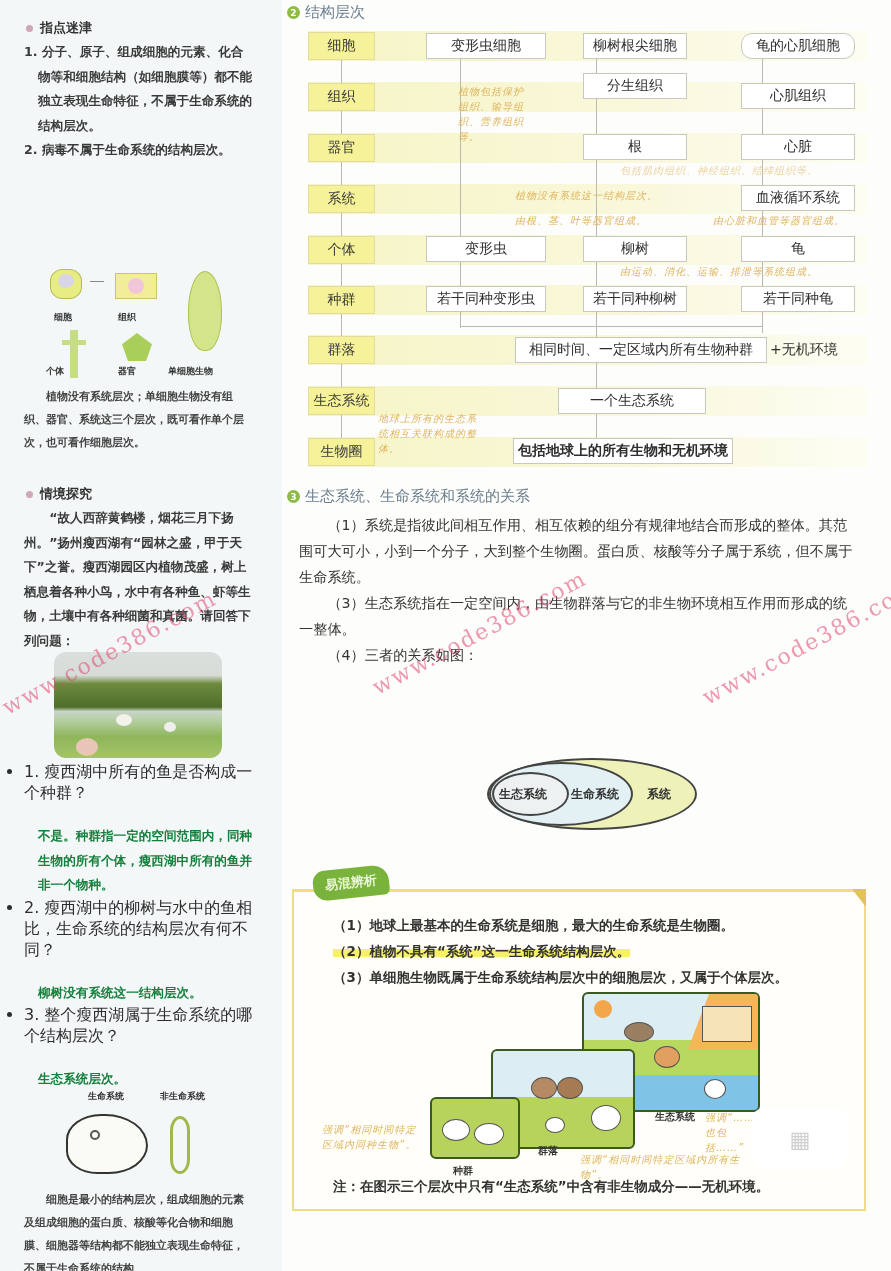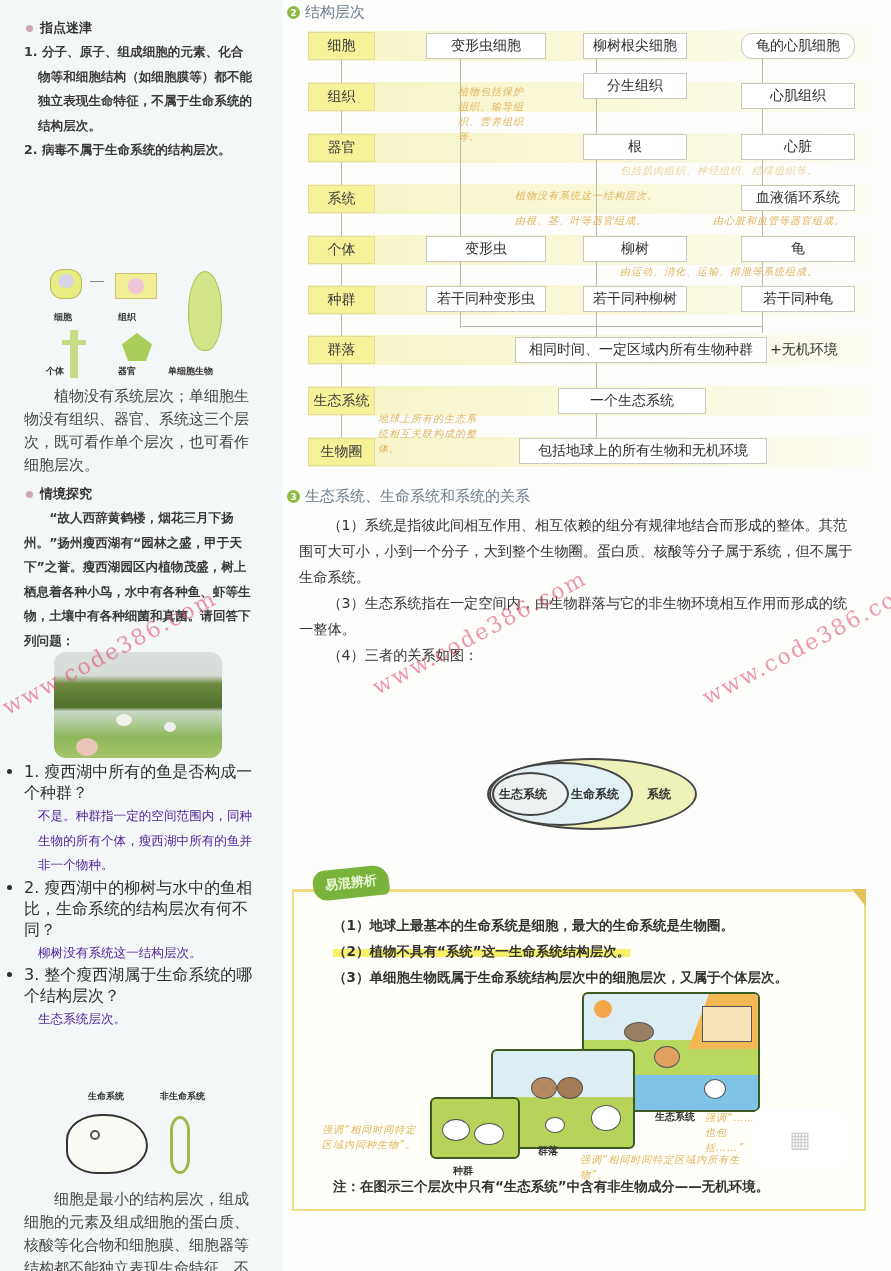--- a/index.html
+++ b/index.html
@@ -7,22 +7,22 @@
   body { position: relative; font-family: "DejaVu Sans", "Liberation Sans", sans-serif; color: #2e2e2e; }
 
   
   .sidebar { position: absolute; left: 0; top: 0; width: 282px; height: 1271px; background: #f4f7f8; }
   .side-sec { position: absolute; left: 24px; width: 232px; }
   .side-head { display: flex; align-items: center; font-size: 13px; font-weight: bold; color: #333; height: 20px; }
   .side-head .dot { width: 7px; height: 7px; border-radius: 50%; background: #cfa7b6; margin-right: 7px; margin-left: 2px; }
   .side-p { font-size: 12.6px; line-height: 24.5px; color: #3a3a3a; font-weight: bold; }
   .side-p.indent { text-indent: 2em; }
   .side-list li { list-style: none; padding-left: 14px; text-indent: -14px; font-size: 12.6px; line-height: 24.5px; font-weight: bold; color: #3a3a3a; }
-  .side-ans { padding-left: 14px; font-size: 12.6px; line-height: 24.5px; color: #4c1d95; font-weight: normal; }
-  .small-p { font-size: 15px; line-height: 23px; color: #444; font-weight: normal; }
+  .side-ans { padding-left: 14px; font-size: 12.6px; line-height: 24.5px; color: #15803d; font-weight: bold; margin-top: 20px; }
+  .small-p { font-size: 11px; line-height: 23px; color: #444; font-weight: bold; }
   .small-p.indent { text-indent: 2em; }
 
   .fig-cells { position: absolute; left: 40px; top: 265px; width: 210px; height: 125px; }
   .fig-label { position: absolute; font-size: 9px; font-weight: bold; color: #333; }
   .blob { position: absolute; border-radius: 40%; }
 
   .lake { position: absolute; left: 54px; top: 652px; width: 168px; height: 106px; border-radius: 12px; overflow: hidden;
           background: linear-gradient(#d9dfdc 0%, #d7dcd8 22%, #6d8a3e 30%, #4f6e2a 52%, #c8d5c8 56%, #b6cfa5 64%, #8eb65a 80%, #a7c36a 100%); }
   .lake .lotus { position: absolute; border-radius: 50%; }
 
@@ -193,21 +193,21 @@
   <div class="box" style="left:451px;top:5px;width:114px;border-radius:11px;">龟的心肌细胞</div>
   <div class="box" style="left:451px;top:55px;width:114px;">心肌组织</div>
   <div class="box" style="left:451px;top:106px;width:114px;">心脏</div>
   <div class="box" style="left:451px;top:157px;width:114px;">血液循环系统</div>
   <div class="box" style="left:451px;top:208px;width:114px;">龟</div>
   <div class="box" style="left:451px;top:258px;width:114px;">若干同种龟</div>
 
   <div class="box" style="left:225px;top:309px;width:252px;">相同时间、一定区域内所有生物种群</div>
   <span class="plain-tail" style="left:480px;top:313px;">+无机环境</span>
   <div class="box" style="left:268px;top:360px;width:148px;">一个生态系统</div>
-  <div class="box" style="left:229px;top:410px;width:248px;">包括地球上的所有生物和无机环境</div>
+  <div class="box" style="left:223px;top:410px;width:220px;font-weight:bold;">包括地球上的所有生物和无机环境</div>
 
   <div class="note" style="left:168px;top:56px;width:70px;">植物包括保护组织、输导组织、营养组织等。</div>
   <div class="note" style="left:330px;top:135px;width:250px;opacity:.6;">包括肌肉组织、神经组织、结缔组织等。</div>
   <div class="note" style="left:225px;top:160px;width:210px;">植物没有系统这一结构层次。</div>
   <div class="note" style="left:225px;top:185px;width:140px;">由根、茎、叶等器官组成。</div>
   <div class="note" style="left:385px;top:185px;width:170px;text-align:right;">由心脏和血管等器官组成。</div>
   <div class="note" style="left:330px;top:236px;width:250px;">由运动、消化、运输、排泄等系统组成。</div>
   <div class="note" style="left:88px;top:383px;width:100px;">地球上所有的生态系统相互关联构成的整体。</div>
 </div>
 

